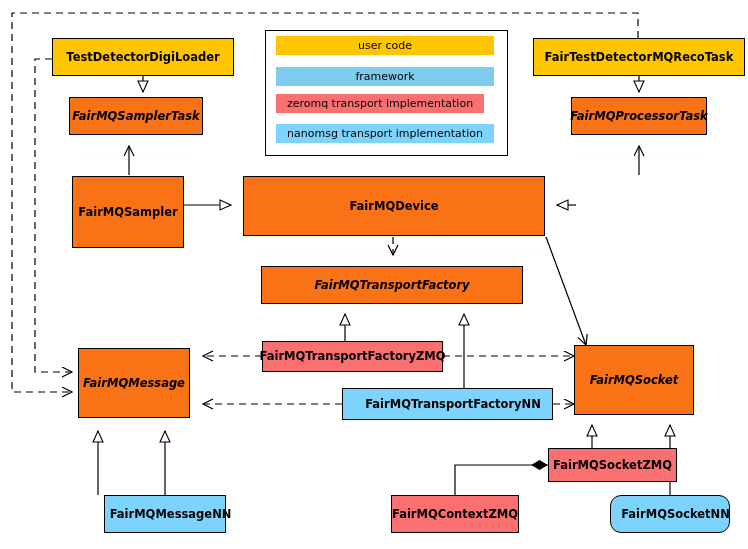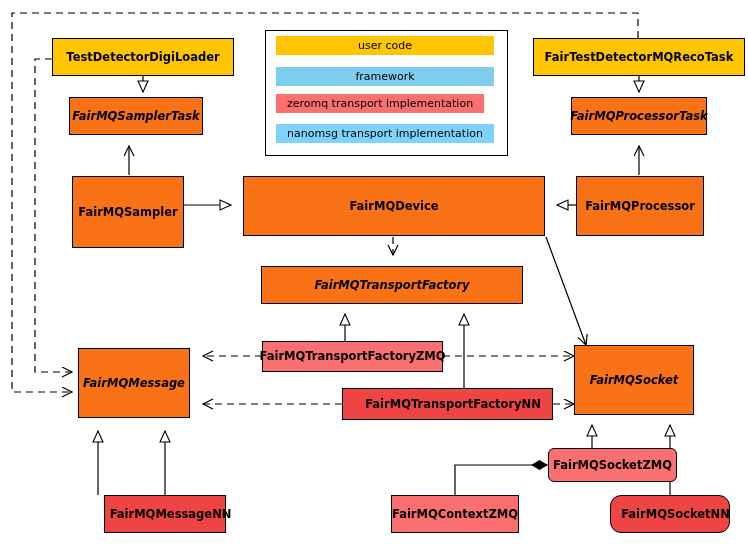--- a/index.html
+++ b/index.html
@@ -6,21 +6,21 @@
   html,body{margin:0;padding:0;background:#ffffff;}
   body{font-family:"DejaVu Sans","Liberation Sans",sans-serif;}
   #stage{position:relative;width:748px;height:549px;overflow:hidden;background:#fff;}
   #edges{position:absolute;left:0;top:0;width:748px;height:549px;}
   .node{position:absolute;box-sizing:border-box;border:1px solid #000;
         display:flex;align-items:center;justify-content:center;text-align:center;
         font-size:11.5px;font-weight:bold;color:#000;line-height:1.1;z-index:3;}
   .node.user{background:#FFC600;}
   .node.fw{background:#f97316;}
   .node.zmq{background:#FA7070;}
-  .node.nn{background:#ef4444;padding-left:11px;}
+  .node.nn{background:#7dd3fc;padding-left:11px;}
   .node.abstract{font-style:italic;}
   .legend-box{position:absolute;box-sizing:border-box;background:#ffffff;border:1px solid #000;z-index:2;}
   .legend-row{position:absolute;box-sizing:border-box;border:0;
       display:flex;align-items:center;justify-content:center;text-align:center;
       font-size:11px;font-weight:normal;color:#000;z-index:3;}
   .lg-user{background:#FFC600;}
   .lg-fw{background:#7FCDEE;text-align:center;}
   .lg-zmq{background:#FA7070;}
   .lg-nn{background:#7dd3fc;}
 </style>
@@ -105,34 +105,33 @@
   <div class="node fw abstract" style="left:69px;top:97px;width:134px;height:38px;">FairMQSamplerTask</div>
 
   <div class="node fw" style="left:72px;top:176px;width:112px;height:72px;">FairMQSampler</div>
 
   <div class="node fw" style="left:243px;top:176px;width:302px;height:60px;">FairMQDevice</div>
 
   <div class="node user" style="left:533px;top:38px;width:212px;height:38px;">FairTestDetectorMQRecoTask</div>
 
   <div class="node fw abstract" style="left:571px;top:97px;width:136px;height:38px;">FairMQProcessorTask</div>
 
-  <div class="node fw" style="left:576px;top:176px;width:128px;height:60px;">FairMQProcessor</div>
 
   <div class="node fw abstract" style="left:261px;top:266px;width:262px;height:38px;">FairMQTransportFactory</div>
 
   <div class="node zmq" style="left:262px;top:341px;width:181px;height:31px;">FairMQTransportFactoryZMQ</div>
 
   <div class="node nn" style="left:342px;top:388px;width:211px;height:32px;">FairMQTransportFactoryNN</div>
 
   <div class="node fw abstract" style="left:78px;top:348px;width:112px;height:70px;">FairMQMessage</div>
 
   <div class="node fw abstract" style="left:574px;top:345px;width:120px;height:70px;">FairMQSocket</div>
 
 
   <div class="node nn" style="left:104px;top:495px;width:122px;height:38px;">FairMQMessageNN</div>
 
-  <div class="node zmq" style="left:548px;top:448px;width:129px;height:34px;border-radius:6px;">FairMQSocketZMQ</div>
+  <div class="node zmq" style="left:548px;top:448px;width:129px;height:34px;">FairMQSocketZMQ</div>
 
   <div class="node nn" style="left:610px;top:495px;width:120px;height:38px;border-radius:11px;">FairMQSocketNN</div>
 
   <div class="node zmq" style="left:391px;top:495px;width:128px;height:38px;">FairMQContextZMQ</div>
 
 </div>
 
 </body></html>

